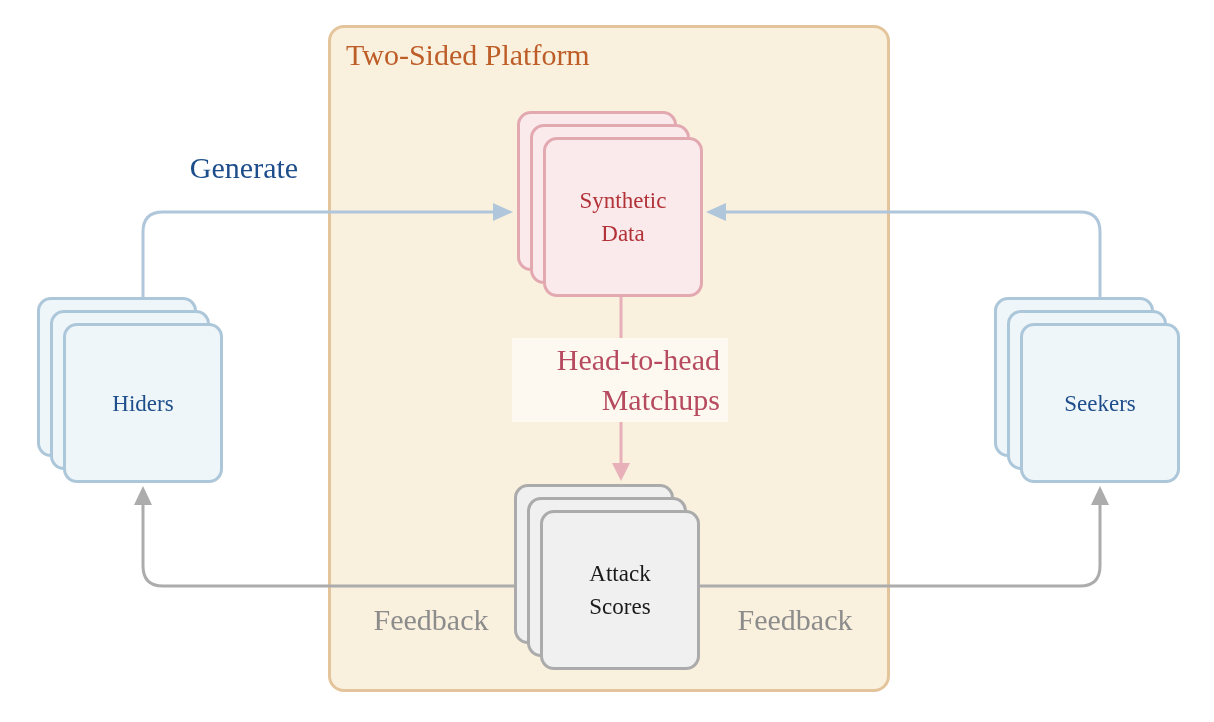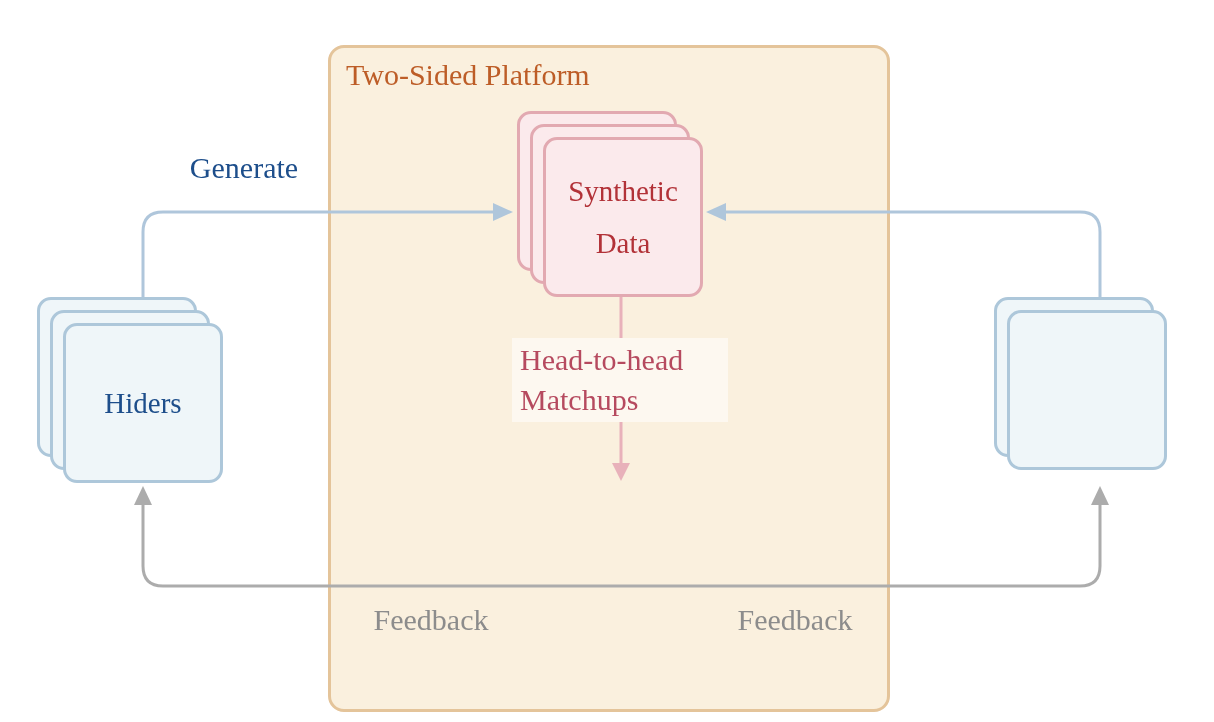--- a/index.html
+++ b/index.html
@@ -29,21 +29,20 @@
     font-family:"Liberation Serif","DejaVu Serif",serif;
     overflow:hidden;
   }
   .platform{
     position:absolute;
     left:328px;top:25px;width:562px;height:667px;
     box-sizing:border-box;
     background:var(--platform-fill);
     border:3px solid var(--platform-border);
     border-radius:16px;
-    margin-top:20px;
   }
   .platform-title{
     position:absolute;
     left:15px;top:10px;
     font-size:30px;
     color:var(--title-text);
     white-space:nowrap;
   }
   .arrow-layer{position:absolute;left:0;top:0;width:1214px;height:722px;}
   .edge-label{
@@ -52,41 +51,41 @@
     font-size:30px;
     white-space:nowrap;
     z-index:3;
   }
   .edge-label.blue{color:var(--blue-text);}
   .edge-label.gray{color:var(--feedback-text);}
   .edge-label.matchups{
     color:var(--matchup-text);
     white-space:normal;
     width:200px;
-    text-align:left;
+    text-align:right;
     line-height:40px;
     background:rgba(255,255,255,0.55);
     padding:2px 8px;
   }
   .stack{position:absolute;width:186px;height:186px;z-index:4;}
   .card{
     position:absolute;
     width:160px;height:160px;
     box-sizing:border-box;
     border:3px solid;
     border-radius:14px;
   }
   .card.c1{left:0;top:0;}
   .card.c2{left:13px;top:13px;}
   .card.c3{
     left:26px;top:26px;
     display:flex;align-items:center;justify-content:center;
     text-align:center;
   }
-  .card-label{font-size:29px;line-height:52px;padding:0 14px;}
+  .card-label{font-size:23px;line-height:33px;padding:0 14px;}
   .stack.blue .card{background:var(--blue-fill);border-color:var(--blue-border);font-family:Liberation Serif, serif;}
   .stack.blue .card-label{color:var(--blue-text);}
   .stack.pink .card{background:var(--pink-fill);border-color:var(--pink-border);}
   .stack.pink .card-label{color:var(--pink-text);}
   .stack.gray .card{background:var(--gray-fill);border-color:var(--gray-border);}
   .stack.gray .card-label{color:var(--gray-text);}
   .stack.hiders{left:37px;top:297px;}
   .stack.seekers{left:994px;top:297px;}
   .stack.synthetic{left:517px;top:111px;}
   .stack.attack{left:514px;top:484px;}
@@ -132,24 +131,34 @@
     <div class="card c1"></div>
     <div class="card c2"></div>
     <div class="card c3">
       <span class="card-label">Hiders</span>
     </div>
   </div>
 
   <div class="stack blue seekers">
     <div class="card c1"></div>
     <div class="card c2"></div>
+    <div class="card c3">
+      <span class="card-label">Seekers</span>
+    </div>
   </div>
 
   <div class="stack pink synthetic">
     <div class="card c1"></div>
     <div class="card c2"></div>
     <div class="card c3">
       <span class="card-label">Synthetic Data</span>
     </div>
   </div>
 
+  <div class="stack gray attack">
+    <div class="card c1"></div>
+    <div class="card c2"></div>
+    <div class="card c3">
+      <span class="card-label">Attack Scores</span>
+    </div>
+  </div>
 
 </div>
 
 </body></html>

